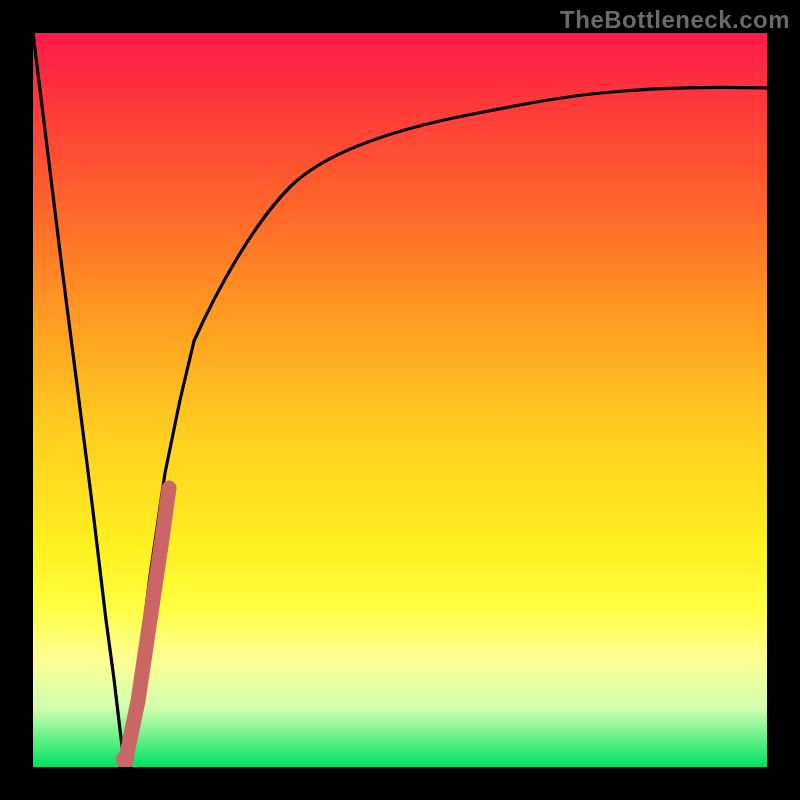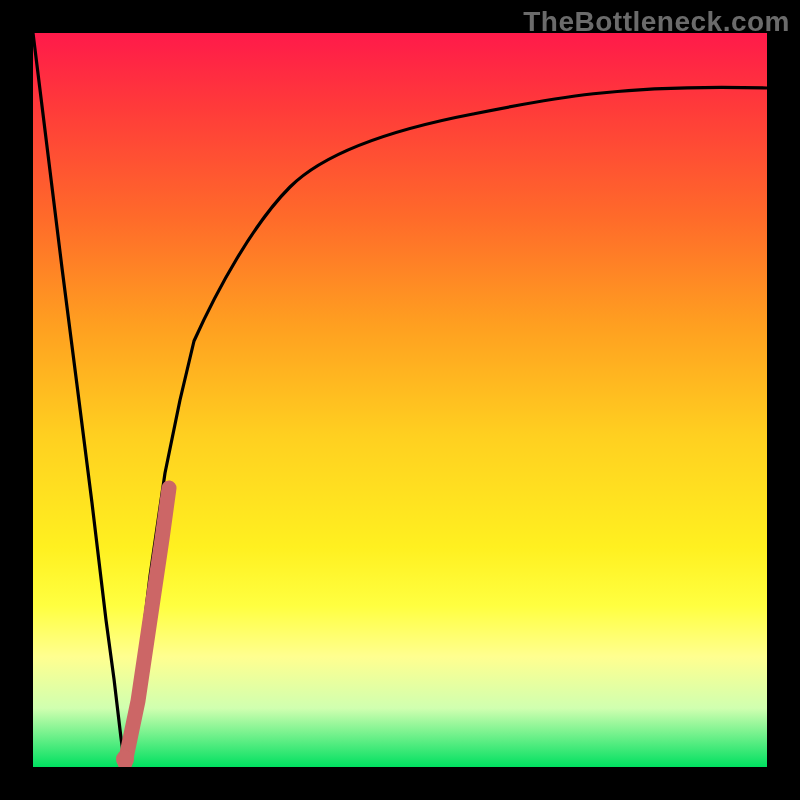--- a/index.html
+++ b/index.html
@@ -21,21 +21,21 @@
       #ffff40 78%,
       #ffff90 85%,
       #d0ffb0 92%,
       #00e060 100%);
   }
   .watermark {
     position: absolute;
     top: 6px;
     right: 10px;
     font-family: Arial, Helvetica, sans-serif;
-    font-size: 28px;
+    font-size: 24px;
     font-weight: bold;
     color: #6b6b6b;
     letter-spacing: 0.5px;
   }
   svg.curves {
     position: absolute;
     left: 0; top: 0;
     width: 734px; height: 734px;
   }
 </style>

